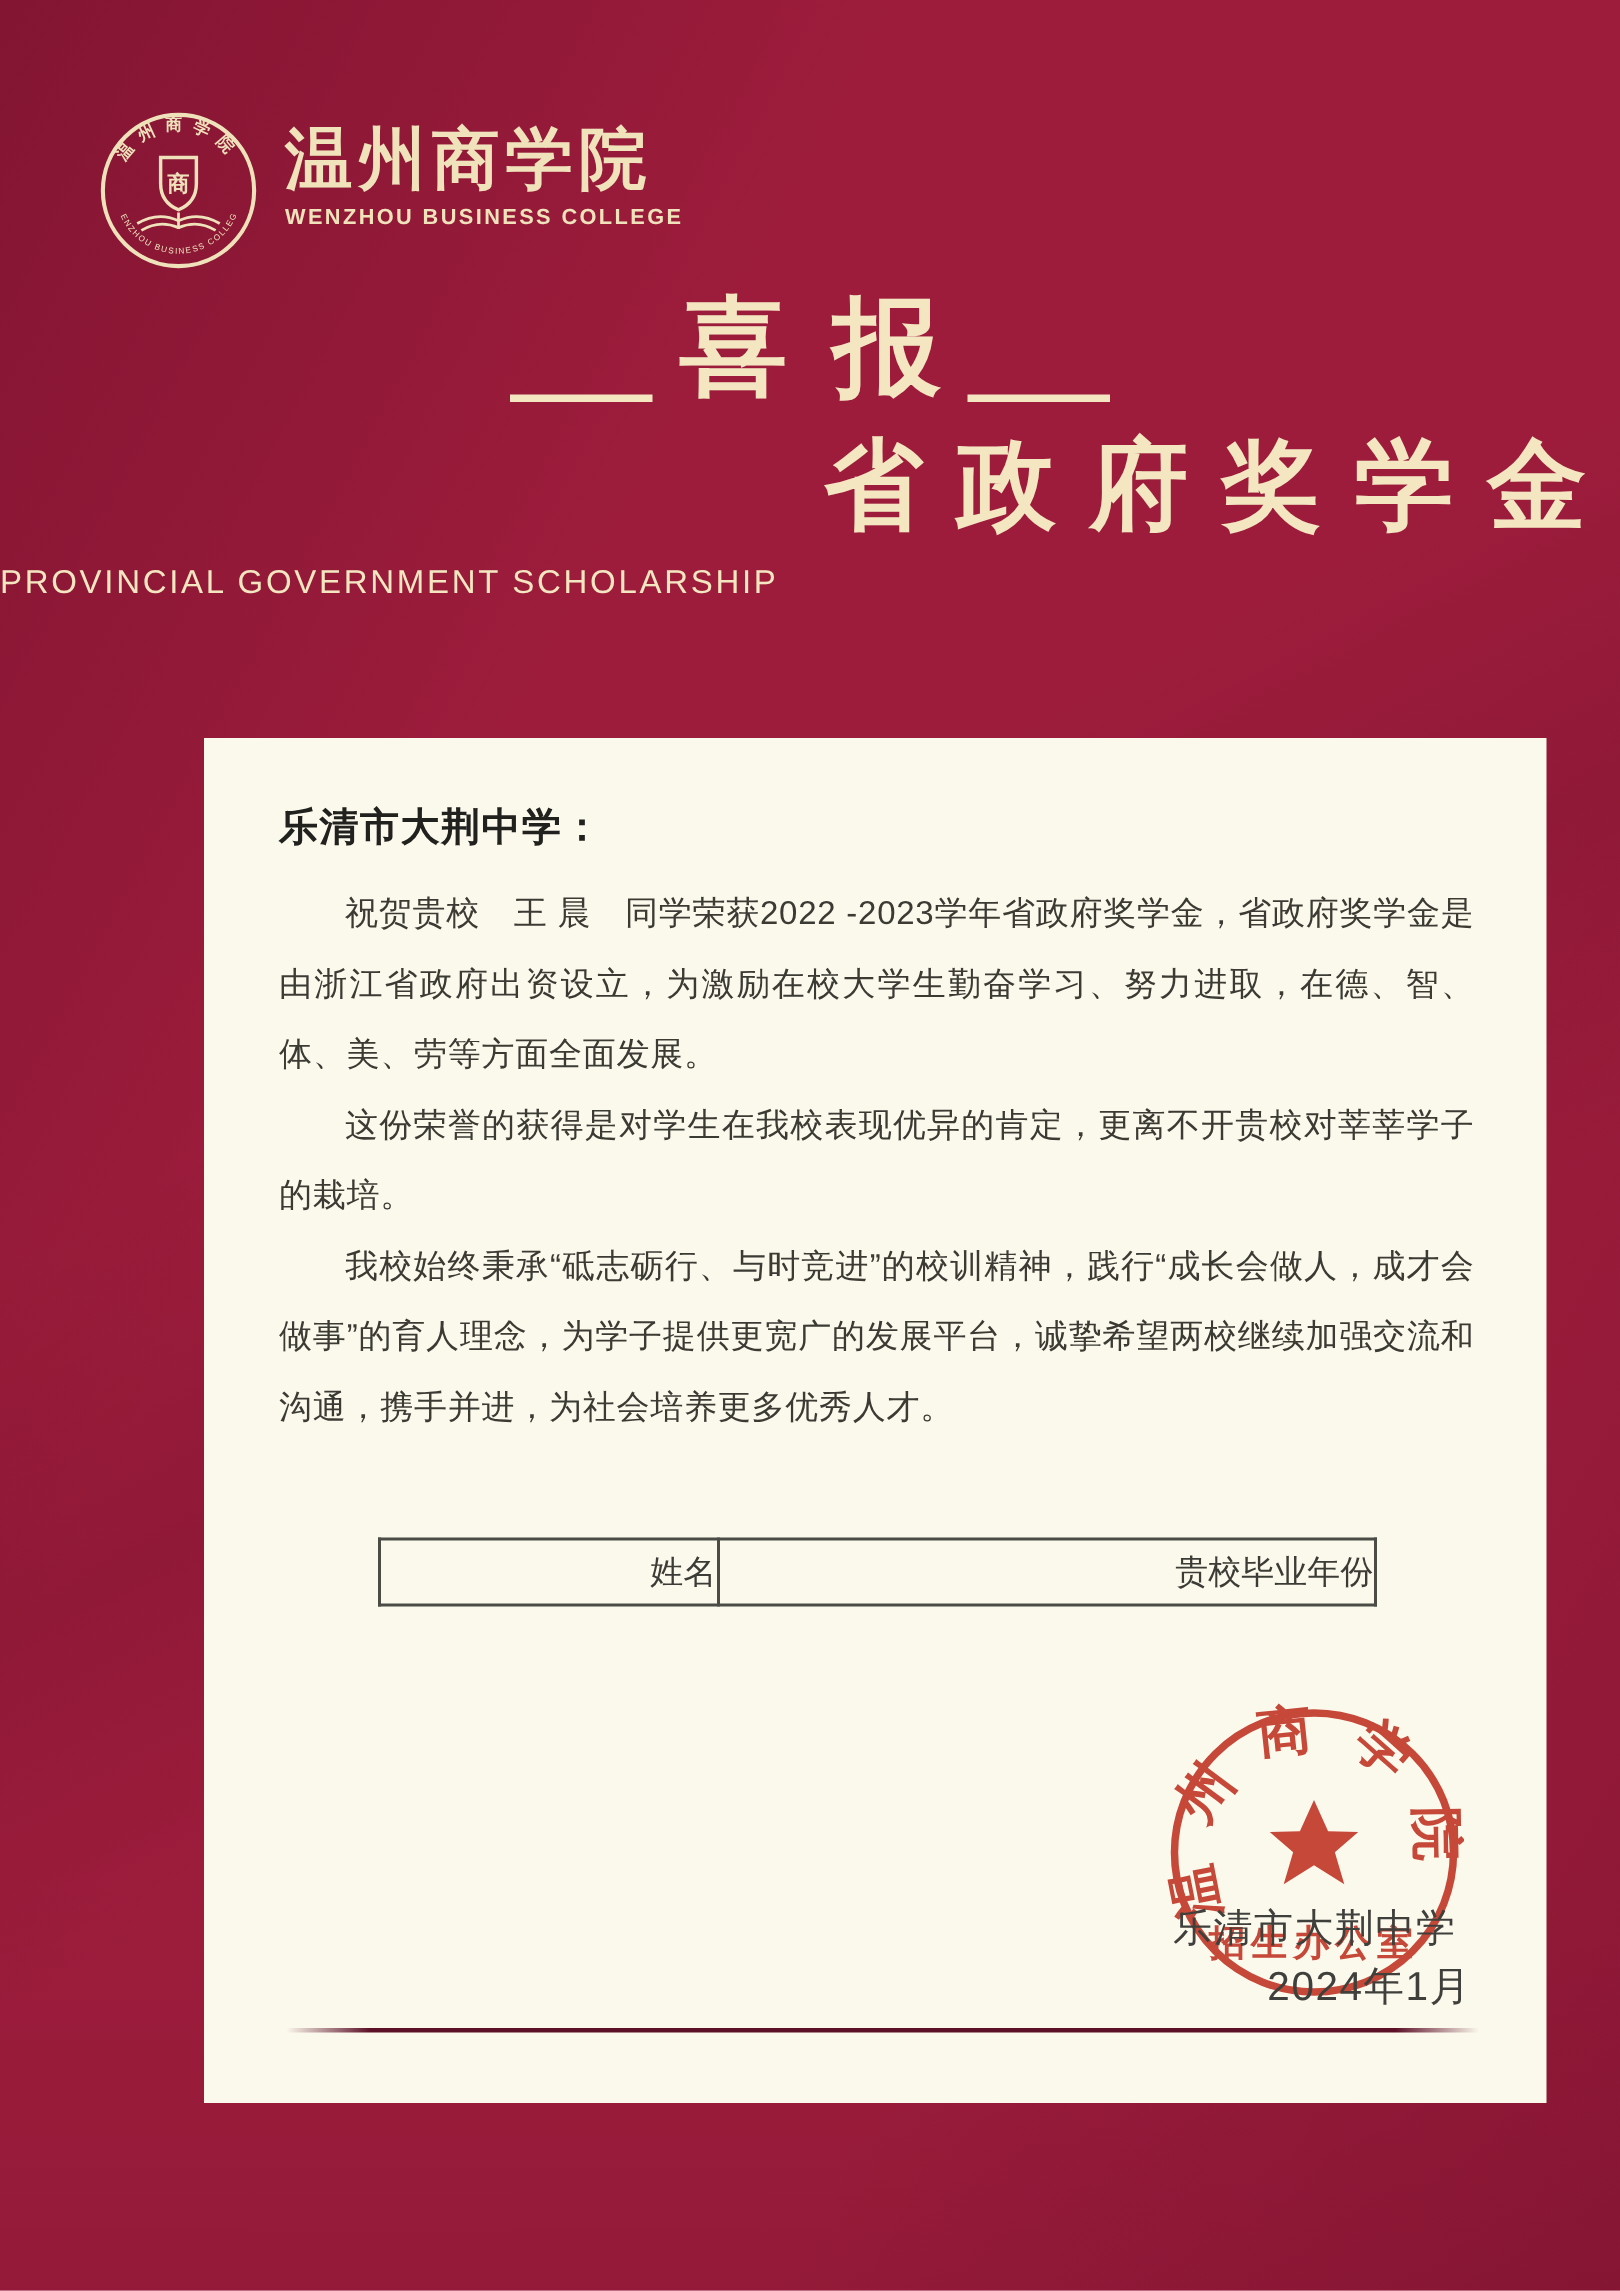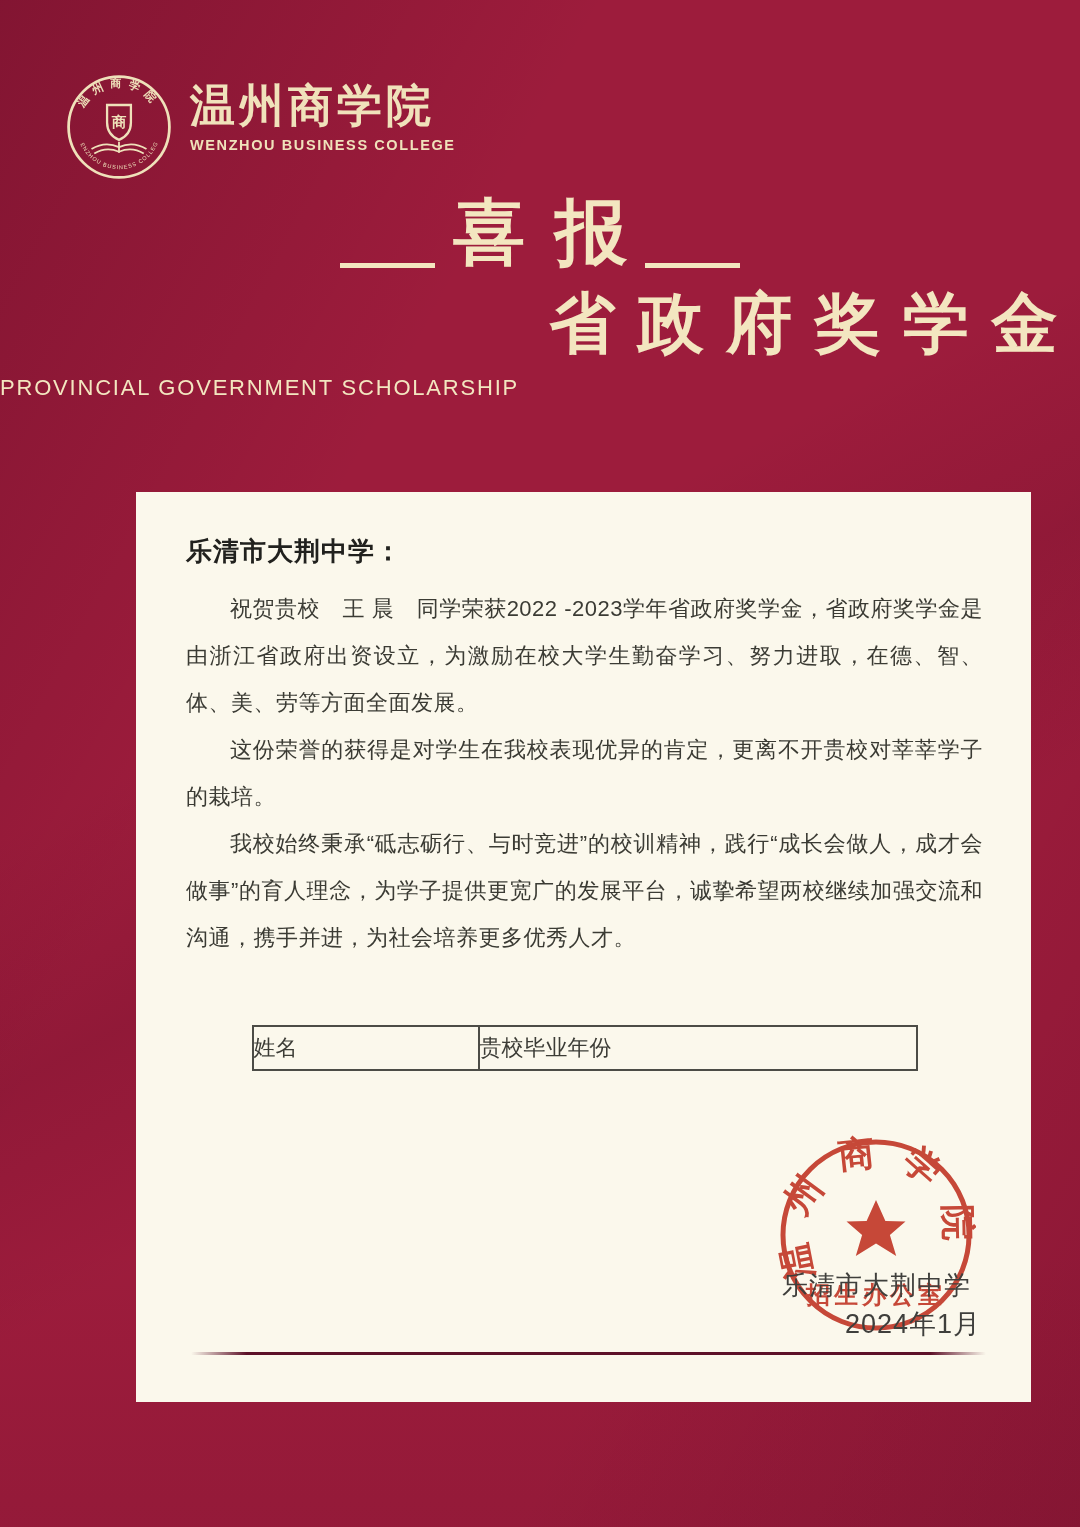--- a/index.html
+++ b/index.html
@@ -28,21 +28,21 @@
   .banner-text{font-size:72px;font-weight:bold;letter-spacing:0.42em;margin-right:-0.42em;line-height:1;}
   .main-title{position:absolute;top:290px;left:0;width:100%;text-align:right;font-size:66px;font-weight:bold;color:#f3e6c0;letter-spacing:0.34em;margin-right:-0.34em;text-indent:0.17em;line-height:1;}
   .subtitle{position:absolute;top:377px;left:0;width:100%;text-align:left;font-size:22px;color:#f3e6c0;letter-spacing:1.8px;line-height:1;}
   
   .card{position:absolute;left:95px;top:492px;width:895px;height:910px;background:#fbf8ec;margin-left:41px;}
   .card-inner{padding:42px 48px 0 50px;}
   .addressee{margin:0 0 16px 0;font-size:26px;font-weight:bold;color:#21211e;letter-spacing:1px;}
   .body p{margin:0;font-size:22px;line-height:47px;color:#3b3b34;text-indent:2em;text-align:justify;letter-spacing:0.5px;}
   
   .info-table{width:666px;margin:64px auto 0 auto;border-collapse:collapse;table-layout:fixed;}
-  .info-table td{border:2px solid #4c4c46;text-align:left;font-size:22px;color:#3c3c36;padding:0;}
+  .info-table td{border:2px solid #4c4c46;text-align:right;font-size:22px;color:#3c3c36;padding:0;}
   .info-table .col-name{width:224px;}
   .info-table .row-head td{height:42px;}
   .info-table .row-data td{height:50px;}
   
   .seal{position:absolute;left:640px;top:643px;width:200px;height:200px;opacity:0.93;}
   .sig-issuer{position:absolute;right:60px;top:776px;font-size:26px;color:#3f3f3c;letter-spacing:1px;}
   .sig-date{position:absolute;right:50px;top:814px;font-size:27px;color:#3f3f3c;letter-spacing:1px;}
   .rule{position:absolute;top:860px;left:55px;right:45px;height:3px;border-radius:2px;
         background:linear-gradient(90deg, rgba(93,17,40,0) 0%, #5d1128 7%, #5d1128 93%, rgba(93,17,40,0) 100%);}
 </style>

